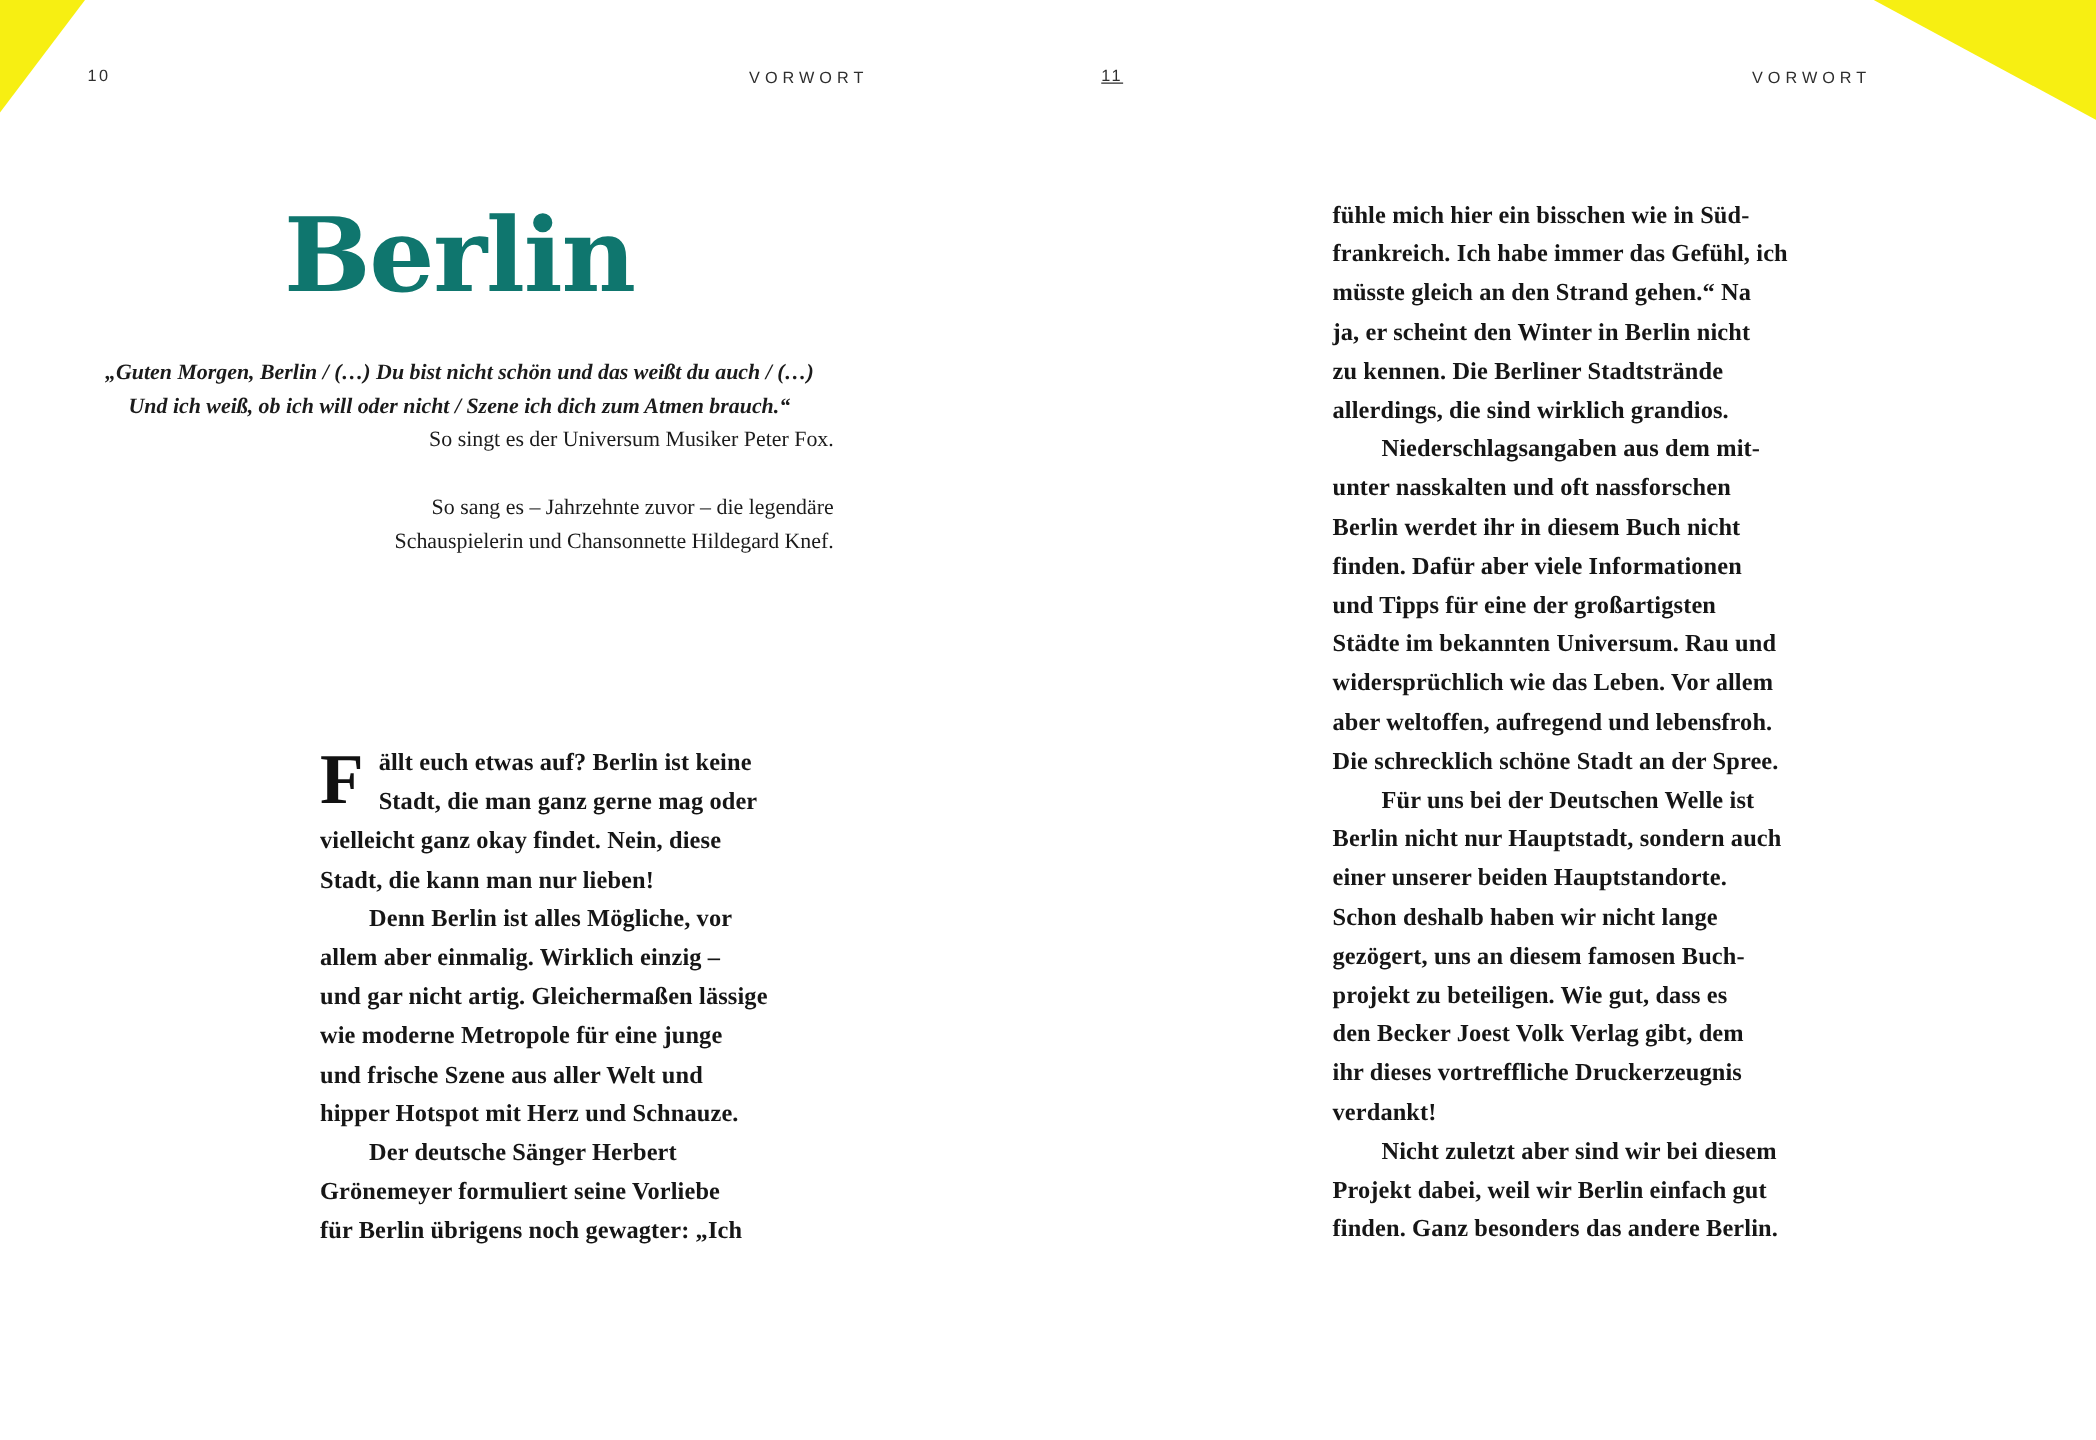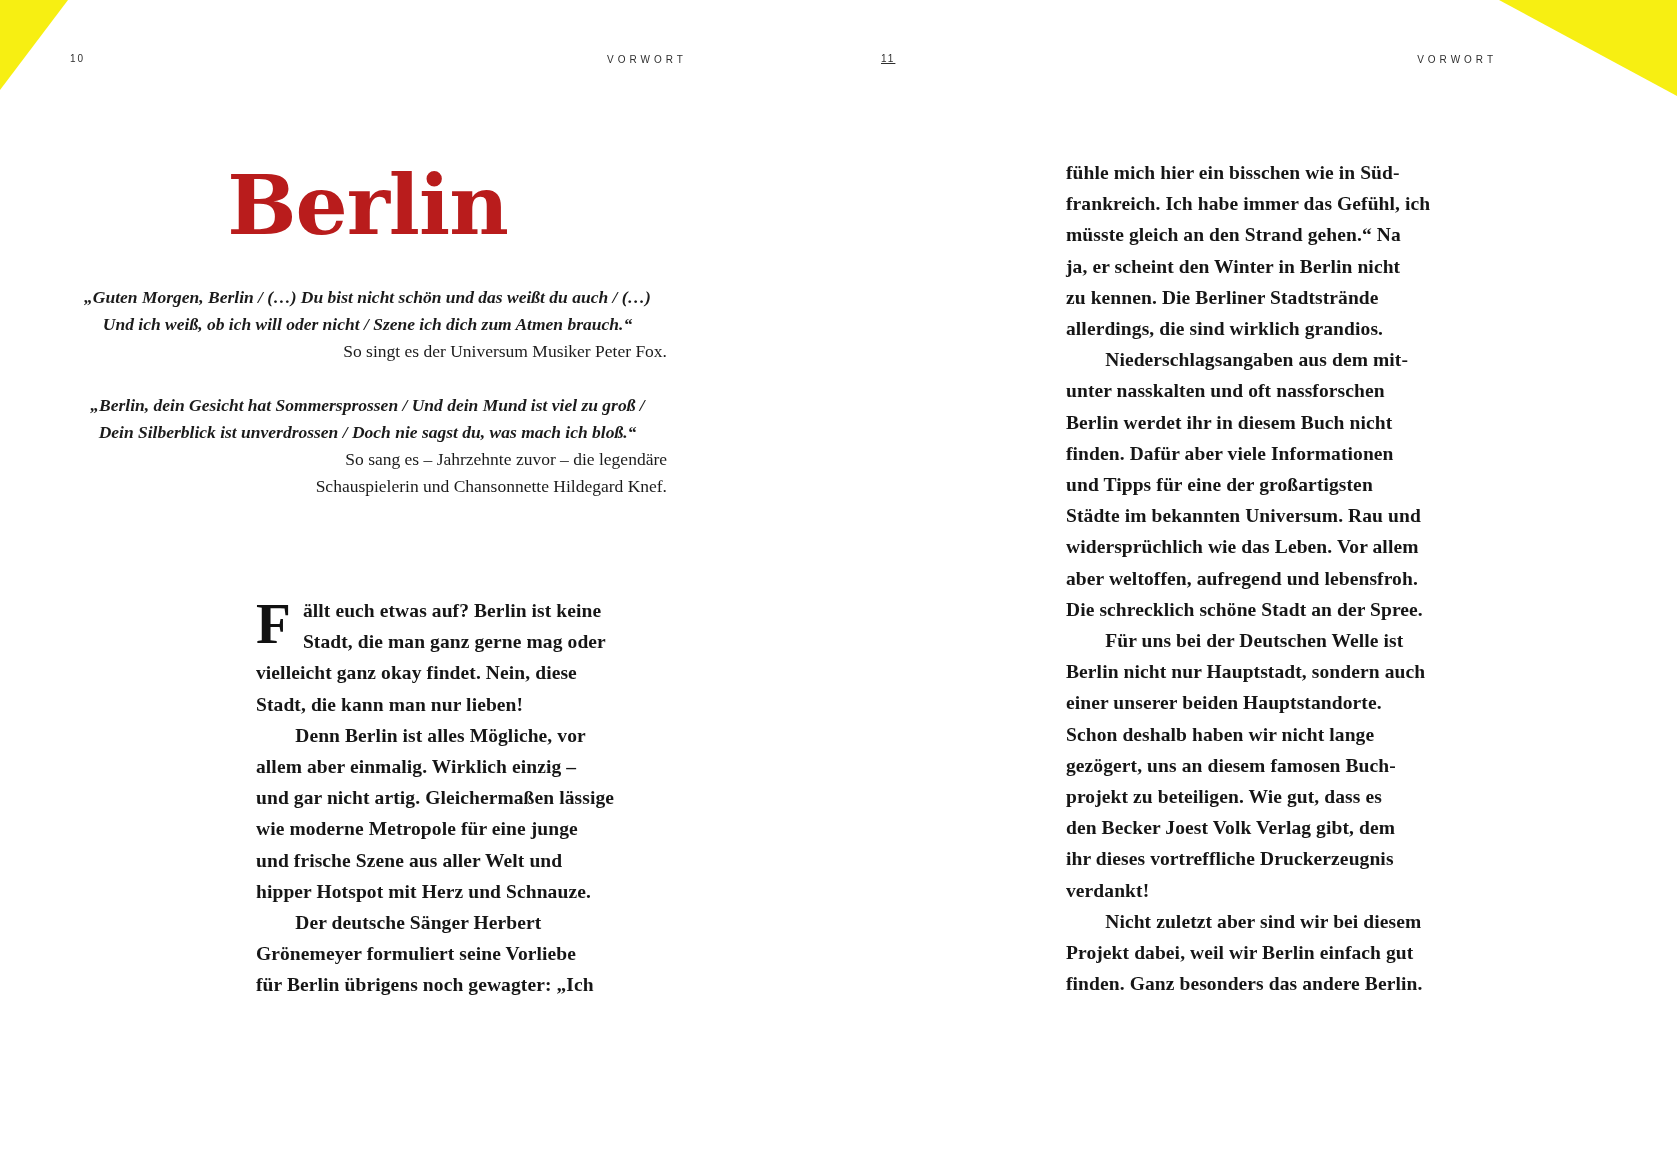--- a/index.html
+++ b/index.html
@@ -25,41 +25,41 @@
     position: absolute; top: 0; right: 0;
     width: 0; height: 0;
     border-top: 96px solid var(--accent, #f7ef12);
     border-left: 178px solid transparent;
   }
 
   
   .running-head {
     position: absolute;
     font-family: "Liberation Sans", sans-serif;
-    font-size: 10px;
+    font-size: 13px;
     letter-spacing: 4px;
     text-transform: uppercase;
     color: #2e2e2e;
   }
   .pn-left   { left: 70px;  top: 53px; letter-spacing: 2px; }
   .hd-left   { left: 537px; top: 54px; width: 220px; text-align: center; }
   .pn-right  { left: 881px; top: 53px; letter-spacing: 2px; text-decoration: underline; }
   .hd-right  { right: 180px; top: 54px; width: 220px; text-align: right; }
 
   
   .title {
     position: absolute;
     left: 65px; top: 163px; width: 605px;
     text-align: center;
     font-family: "DejaVu Serif", "Liberation Serif", serif;
     font-weight: 700;
     font-size: 82px;
     line-height: 84px;
     letter-spacing: -1px;
-    color: #b91c1c;
+    color: #0f766e;
   }
 
   .quote-block {
     position: absolute;
     left: 65px; width: 605px;
     font-size: 17.5px;
     line-height: 27px;
   }
   .quote-block .q-lines {
     display: block;
@@ -114,22 +114,20 @@
 
   <div class="title">Berlin</div>
 
   <div class="quote-block quote1">
     <span class="q-lines">„Guten Morgen, Berlin / (…) Du bist nicht schön und das weißt du auch / (…)
 Und ich weiß, ob ich will oder nicht / Szene ich dich zum Atmen brauch.“</span>
     <span class="q-attr">So singt es der Universum Musiker Peter Fox.</span>
   </div>
 
   <div class="quote-block quote2">
-    <span class="q-lines">„Berlin, dein Gesicht hat Sommersprossen / Und dein Mund ist viel zu groß /
-Dein Silberblick ist unverdrossen / Doch nie sagst du, was mach ich bloß.“</span>
     <span class="q-attr">So sang es – Jahrzehnte zuvor – die legendäre
 Schauspielerin und Chansonnette Hildegard Knef.</span>
   </div>
 
   <div class="body-col body-left">
     <span class="drop-cap">F</span><span class="lines">ällt euch etwas auf? Berlin ist keine
 Stadt, die man ganz gerne mag oder
 vielleicht ganz okay findet. Nein, diese
 Stadt, die kann man nur lieben!
   Denn Berlin ist alles Mögliche, vor

